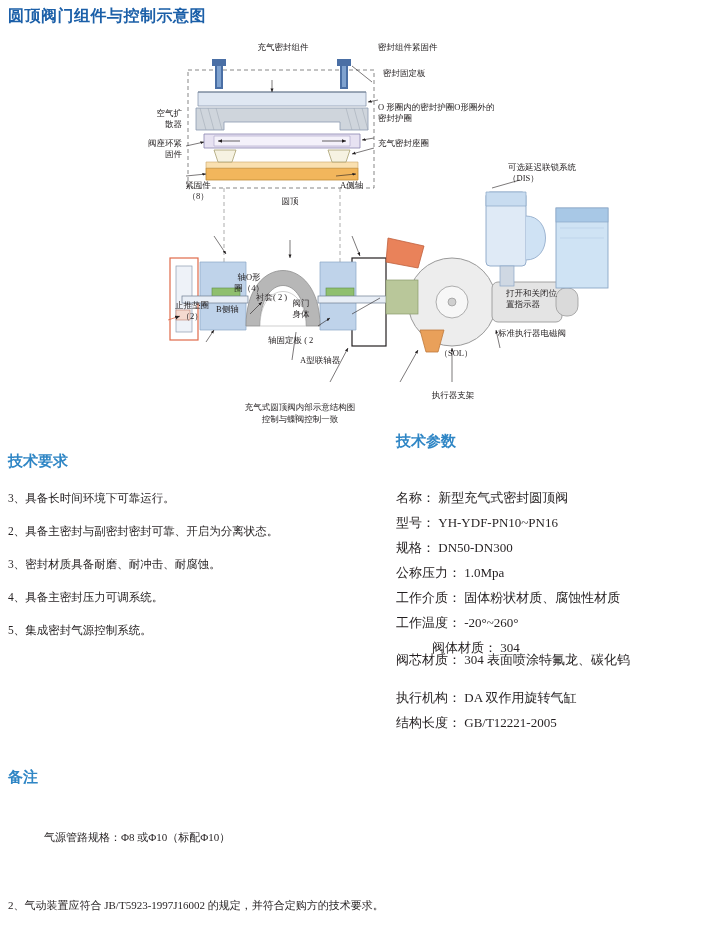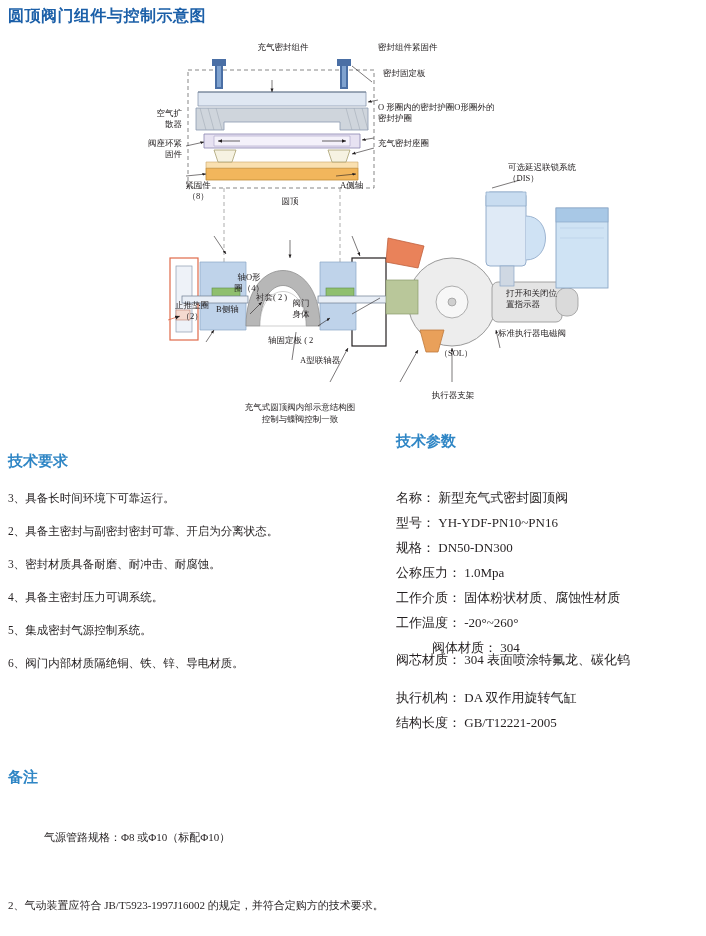--- a/index.html
+++ b/index.html
@@ -228,21 +228,20 @@
     <div class="dlabel c" style="left:200px; top:384px; width:200px;">控制与蝶阀控制一致</div>
   </div>
 
   <div class="sec-head" style="left:8px; top:452px;">技术要求</div>
 
   <div class="req-item" style="left:8px; top:490px; width:380px;">3、具备长时间环境下可靠运行。</div>
   <div class="req-item" style="left:8px; top:523px; width:380px;">2、具备主密封与副密封密封可靠、开启为分离状态。</div>
   <div class="req-item" style="left:8px; top:556px; width:380px;">3、密封材质具备耐磨、耐冲击、耐腐蚀。</div>
   <div class="req-item" style="left:8px; top:589px; width:380px;">4、具备主密封压力可调系统。</div>
   <div class="req-item" style="left:8px; top:622px; width:380px;">5、集成密封气源控制系统。</div>
-  <div class="req-item" style="left:8px; top:655px; width:380px;">6、阀门内部材质隔绝铜、铁、锌、导电材质。</div>
 
   <div class="sec-head" style="left:396px; top:432px;">技术参数</div>
 
   <div class="param-row" style="left:396px; top:490px;">
     <span class="k">名称：</span>
     <span class="v">新型充气式密封圆顶阀</span>
   </div>
   <div class="param-row" style="left:396px; top:515px;">
     <span class="k">型号：</span>
     <span class="v">YH-YDF-PN10~PN16</span>

